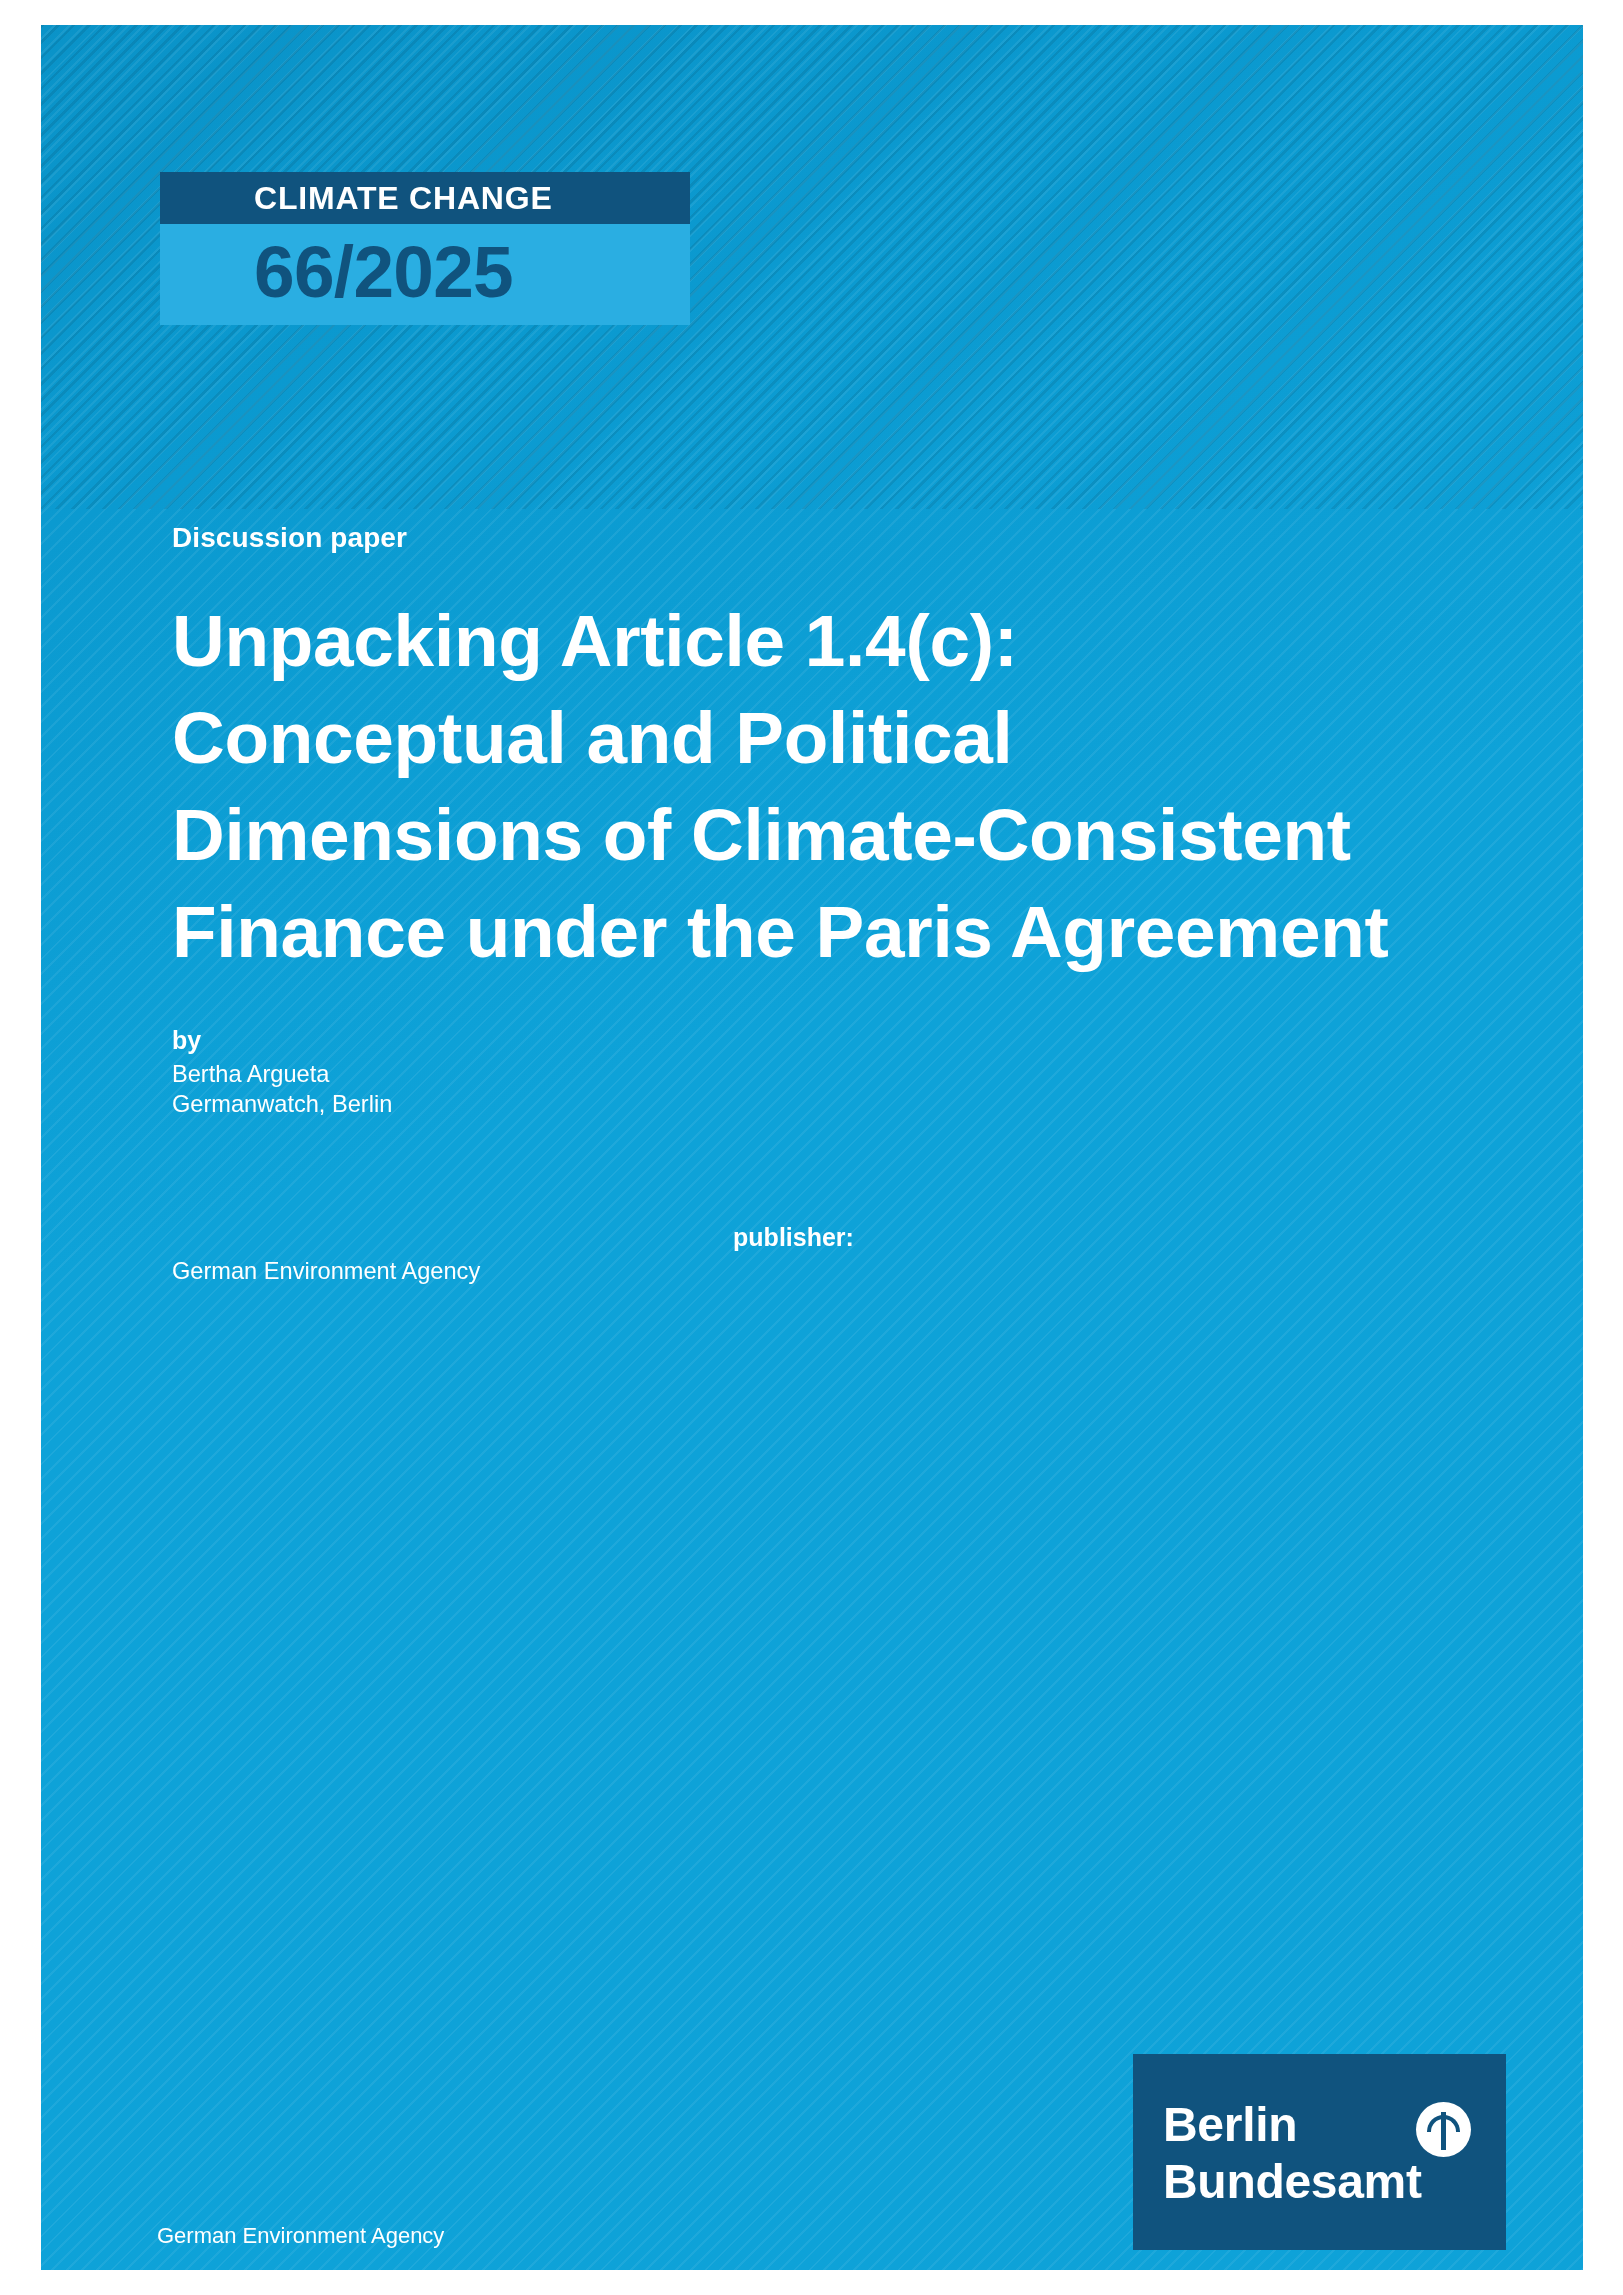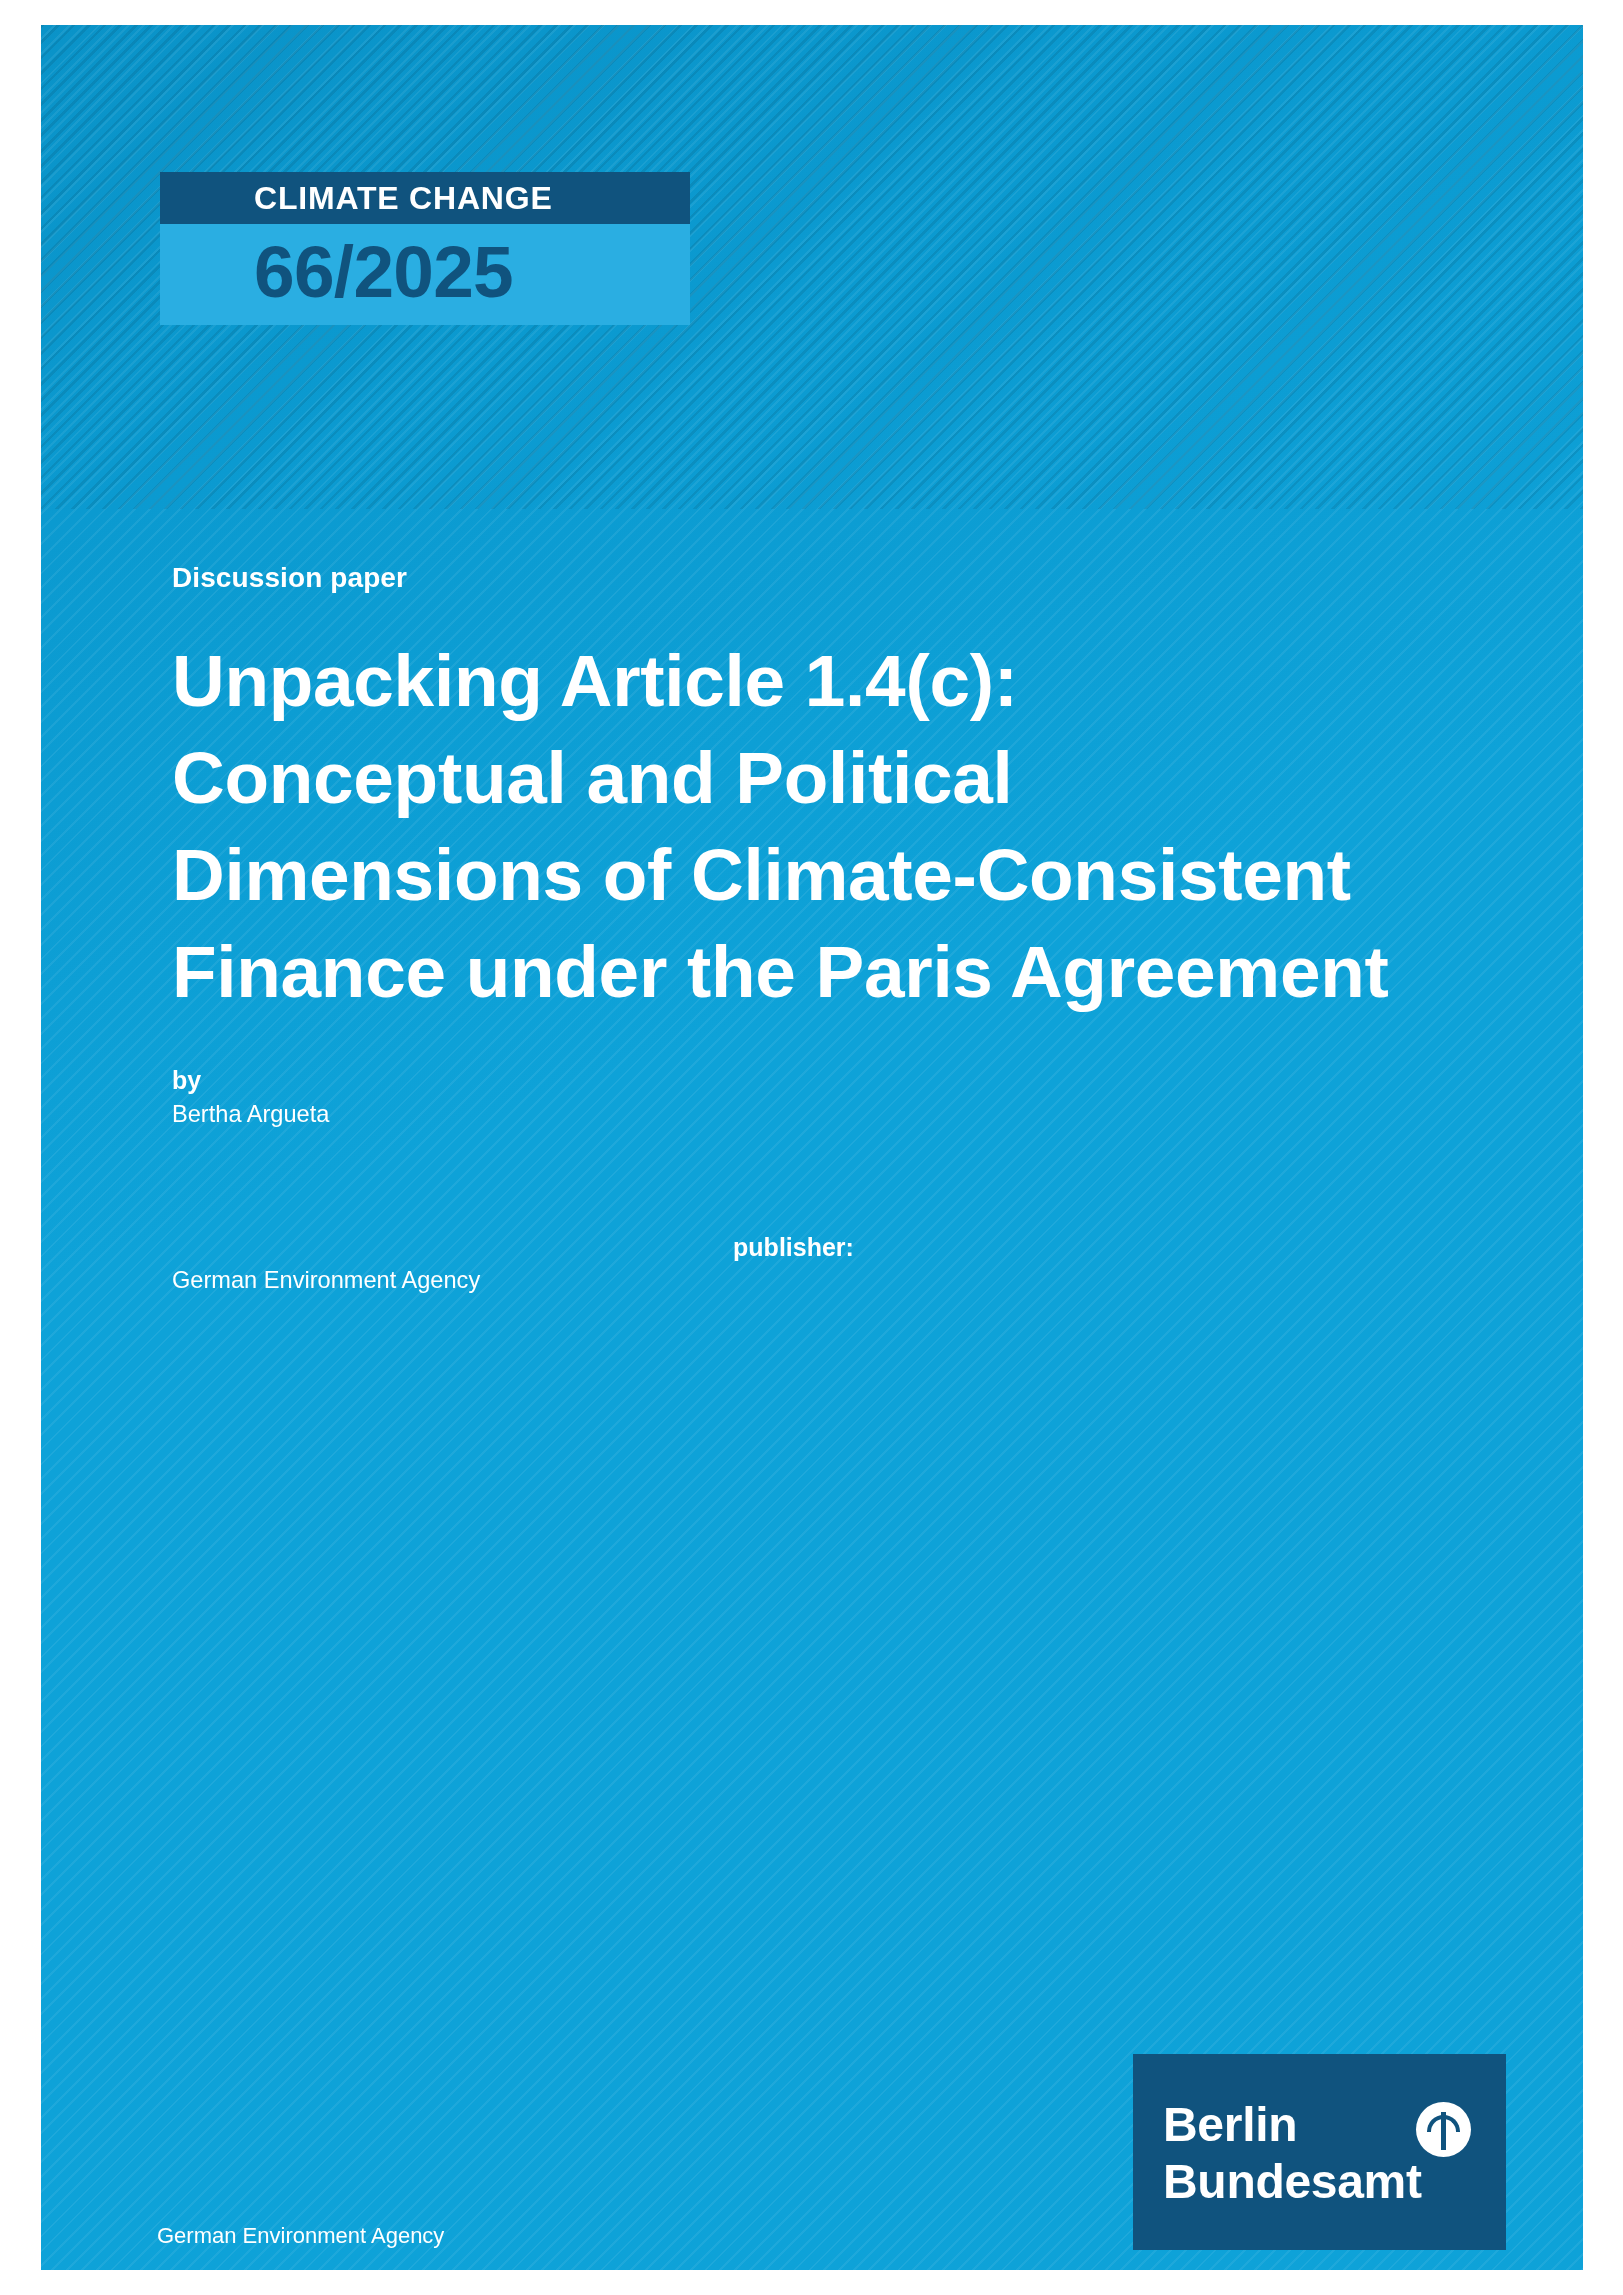--- a/index.html
+++ b/index.html
@@ -88,21 +88,20 @@
     line-height: 88px;
     letter-spacing: -0.7px;
   }
 
   
   .content {
     position: absolute;
     left: 131px;
     top: 497px;
     width: 1243px;
-    margin-top: 40px;
   }
   .doc-type {
     color: #ffffff;
     font-size: 28px;
     font-weight: bold;
     margin: 0 0 38px 0;
     letter-spacing: 0.1px;
   }
   .title {
     color: #ffffff;
@@ -220,20 +219,21 @@
     </div>
 
     <div class="content">
       <p class="doc-type">Discussion paper</p>
 
       <h1 class="title">Unpacking Article 1.4(c): Conceptual and Political Dimensions of Climate-Consistent Finance under the Paris Agreement</h1>
 
       <div class="byline">
         <p class="byline-label">by</p>
         <p class="byline-line">Bertha Argueta</p>
+        <p class="byline-line">Germanwatch, Berlin</p>
       </div>
 
       <div class="publisher">
         <p class="publisher-label">publisher:</p>
         <p class="publisher-name">German Environment Agency</p>
       </div>
     </div>
 
     <div class="footer-agency">German Environment Agency</div>
 

